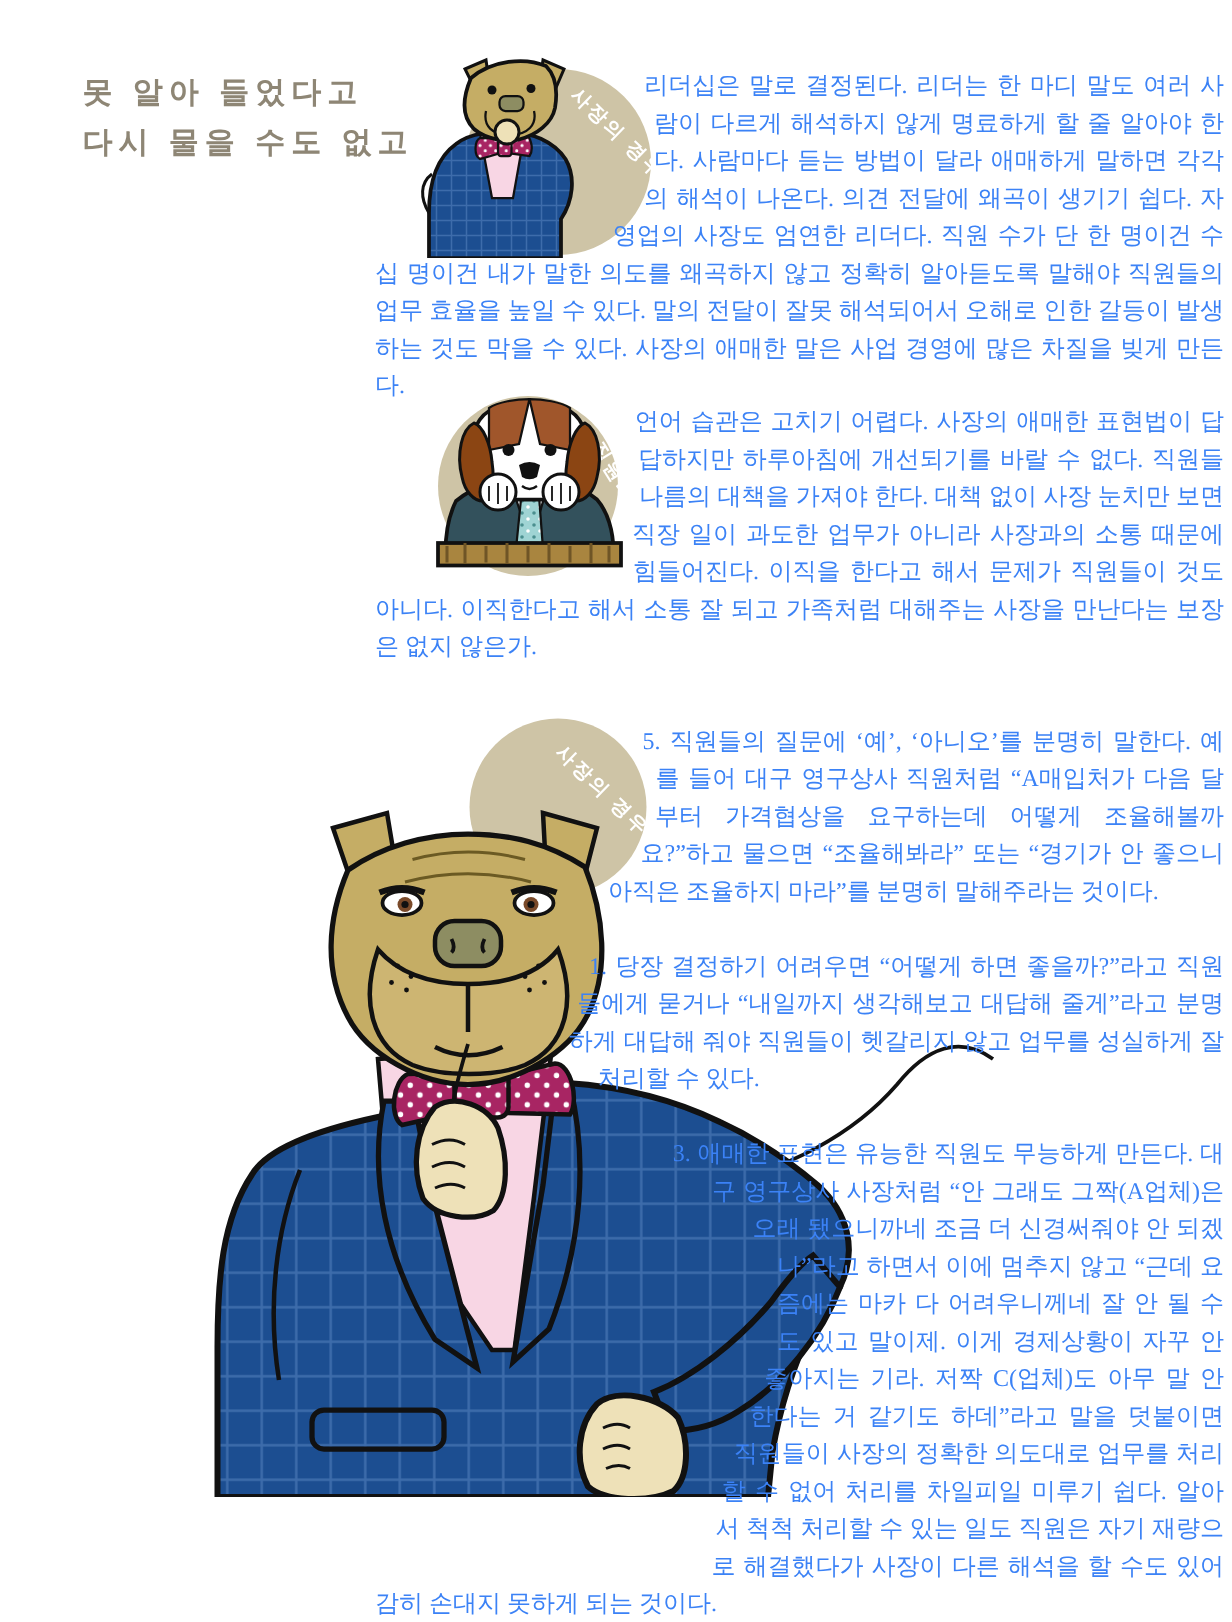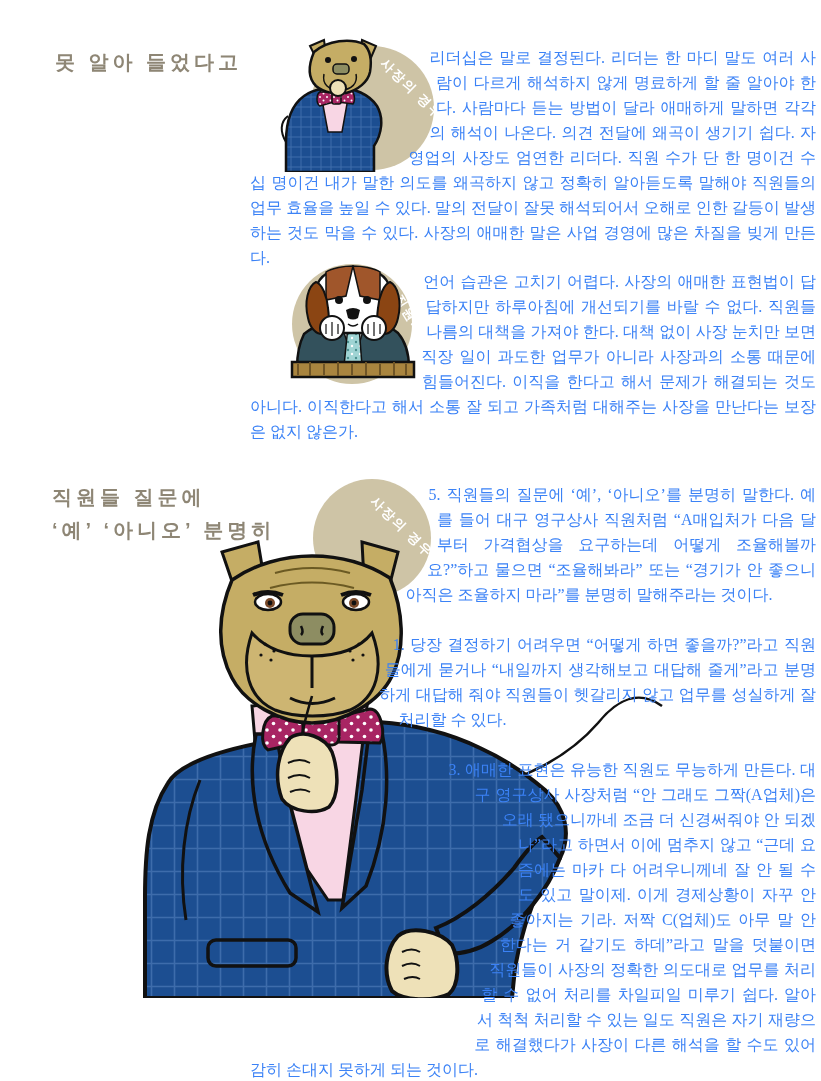--- a/index.html
+++ b/index.html
@@ -44,20 +44,21 @@
     font-size:13px; fill:#ffffff; letter-spacing:2px;
   }
 </style>
 </head>
 <body>
 
 <div class="page">
 
   <div class="heading heading-1">
     <div>못 알아 들었다고</div>
+    <div>다시 물을 수도 없고</div>
   </div>
 
   <div class="illo-a">
     <svg width="164" height="140" viewBox="0 0 164 140">
       <defs>
         <pattern id="plaidS" width="10" height="10" patternUnits="userSpaceOnUse">
           <rect width="10" height="10" fill="#1c4e91"></rect>
           <path d="M0 5 H10 M5 0 V10" stroke="#3d6cab" stroke-width="1"></path>
         </pattern>
         <pattern id="tieS" width="7" height="7" patternUnits="userSpaceOnUse">
@@ -131,27 +132,23 @@
         <g>
           <rect x="6" y="106" width="122" height="15" fill="#a9853f" stroke="#111" stroke-width="2.5"></rect>
           <path d="M 12 108 V 119 M 24 106 V 120 M 38 108 V 119 M 52 106 V 120 M 66 108 V 119 M 80 106 V 120 M 94 108 V 119 M 108 106 V 120 M 120 108 V 119" stroke="#6f5526" stroke-width="2" fill="none"></path>
         </g>
       </g>
     </svg>
   </div>
 
   <div class="para para-b">
     <span class="float-b"></span>
-    <span>언어 습관은 고치기 어렵다. 사장의 애매한 표현법이 답답하지만 하루아침에 개선되기를 바랄 수 없다. 직원들 나름의 대책을 가져야 한다. 대책 없이 사장 눈치만 보면 직장 일이 과도한 업무가 아니라 사장과의 소통 때문에 힘들어진다. 이직을 한다고 해서 문제가 해결되는 것도 아니다. 이직한다고 해서 소통 잘 되고 가족처럼 대해주는 사장을 만난다는 보장은 없지 않은가.</span>
-  </div>
-
-  <div class="heading heading-2">
-    <div>직원들 질문에</div>
-    <div>‘예’ ‘아니오’ 분명히</div>
-  </div>
+    <span>언어 습관은 고치기 어렵다. 사장의 애매한 표현법이 답답하지만 하루아침에 개선되기를 바랄 수 없다. 직원들 나름의 대책을 가져야 한다. 대책 없이 사장 눈치만 보면 직장 일이 과도한 업무가 아니라 사장과의 소통 때문에 힘들어진다. 이직을 한다고 해서 문제가 직원들이 것도 아니다. 이직한다고 해서 소통 잘 되고 가족처럼 대해주는 사장을 만난다는 보장은 없지 않은가.</span>
+  </div>
+
 
   <div class="badge-c">
     <svg width="120" height="120" viewBox="0 0 120 120">
       <circle cx="60" cy="60" r="59" fill="#cec4a6"></circle>
       <text class="badge-text" transform="translate(58,24) rotate(44)">사장의 경우</text>
     </svg>
   </div>
 
   <div class="illo-c">
     <svg width="560" height="460" viewBox="0 0 560 460">

